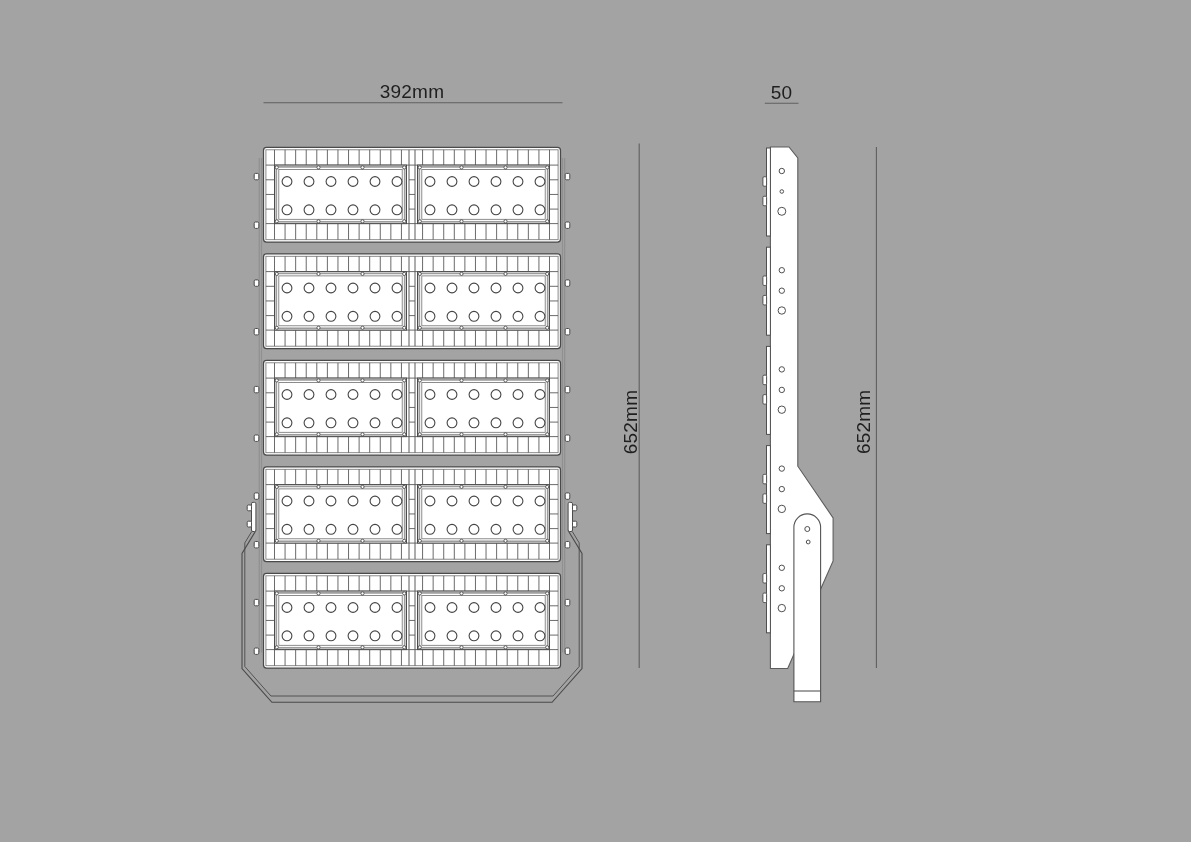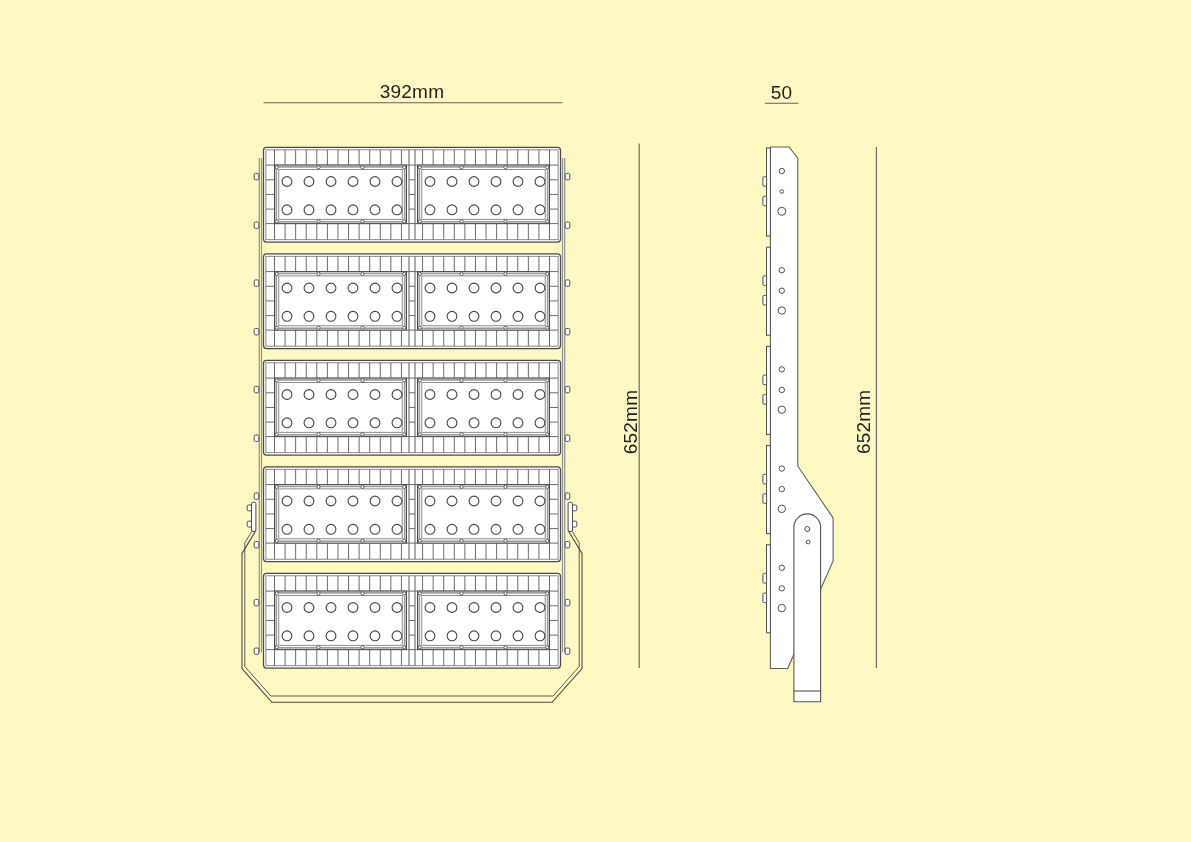--- a/index.html
+++ b/index.html
@@ -4,21 +4,21 @@
 <style>
   html, body {
     margin: 0;
     padding: 0;
     background: #ffffff;
   }
   .canvas {
     position: relative;
     width: 1191px;
     height: 842px;
-    background: #fef9c3;
+    background: #a3a3a3;
     overflow: hidden;
     font-family: "Liberation Sans", sans-serif;
   }
   svg { display: block; }
   text {
     font-family: "Liberation Sans", sans-serif;
     fill: #1f1f1f;
   }
   .dim-label { font-size: 19px; letter-spacing: 0.2px; }
 </style>

